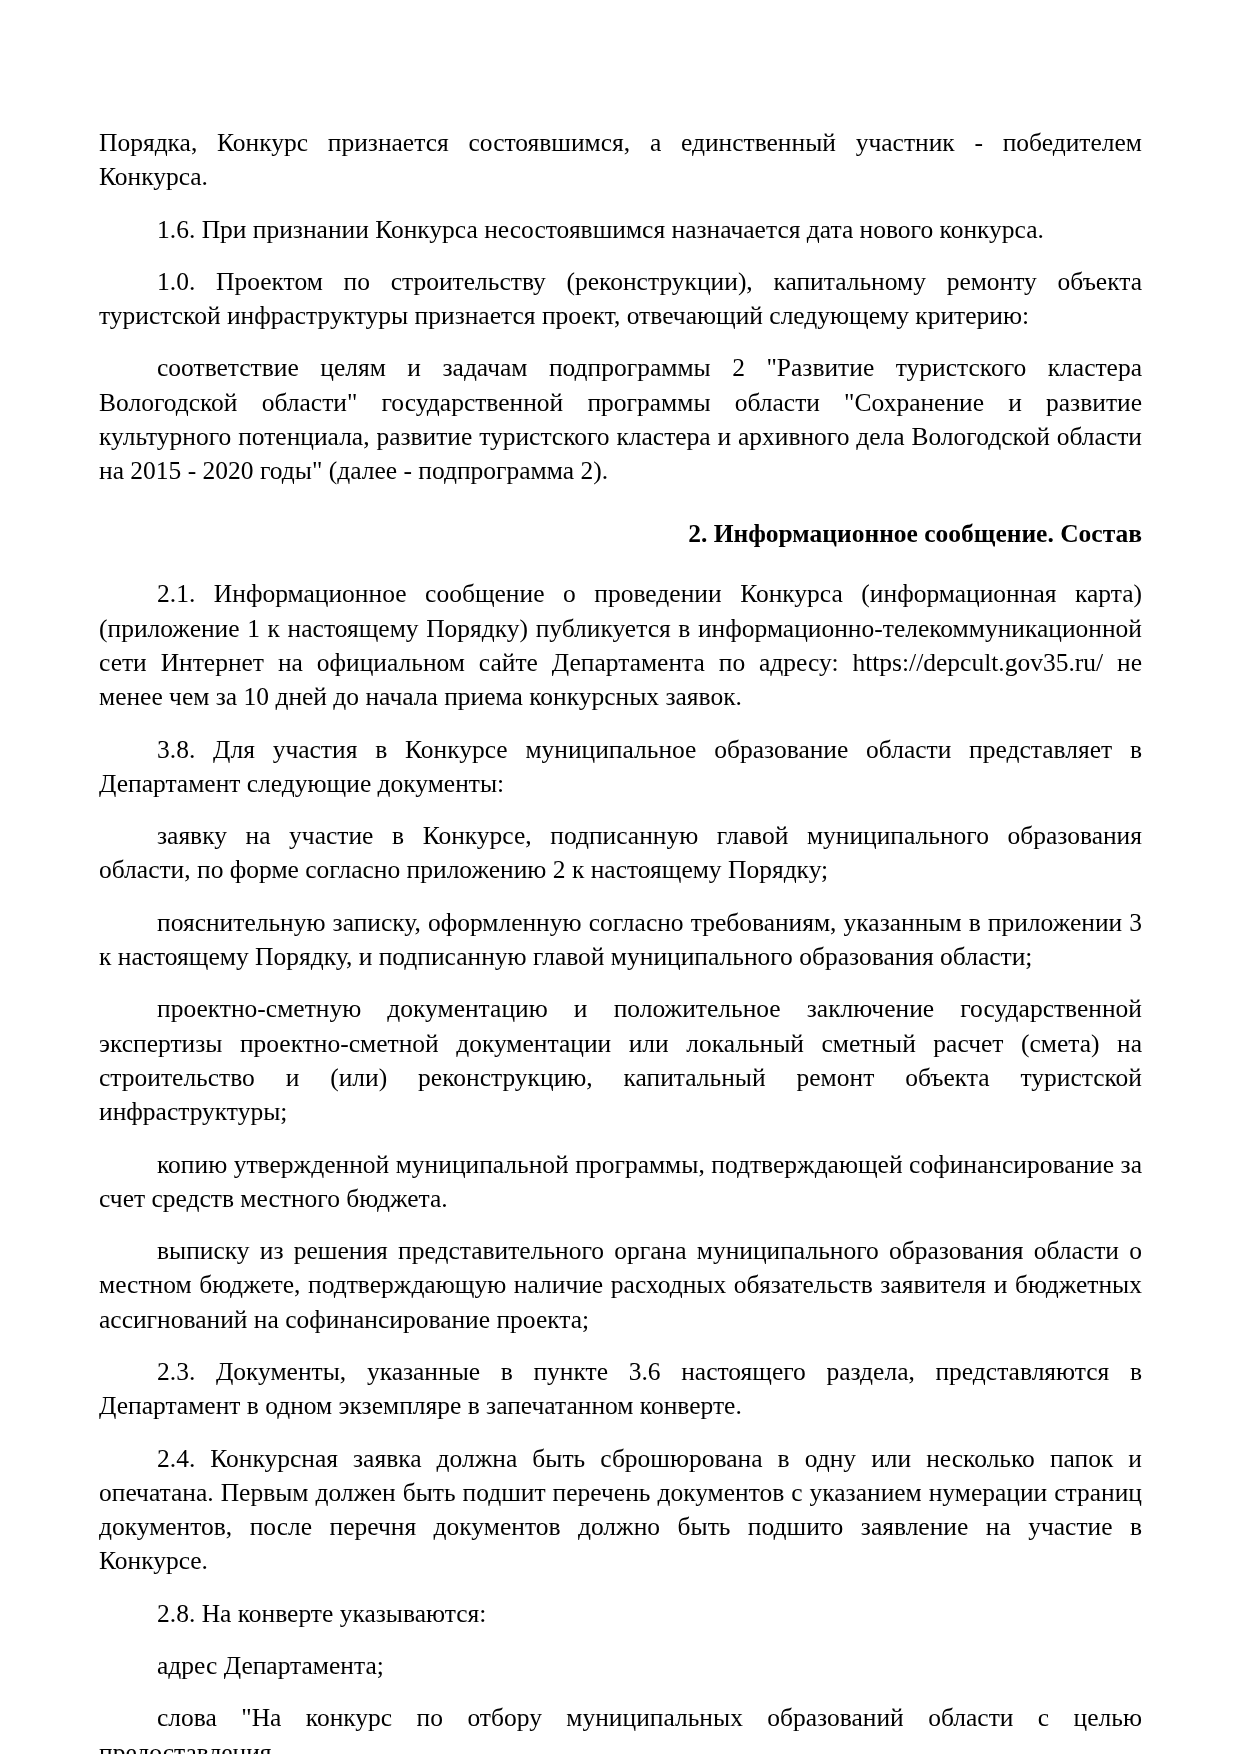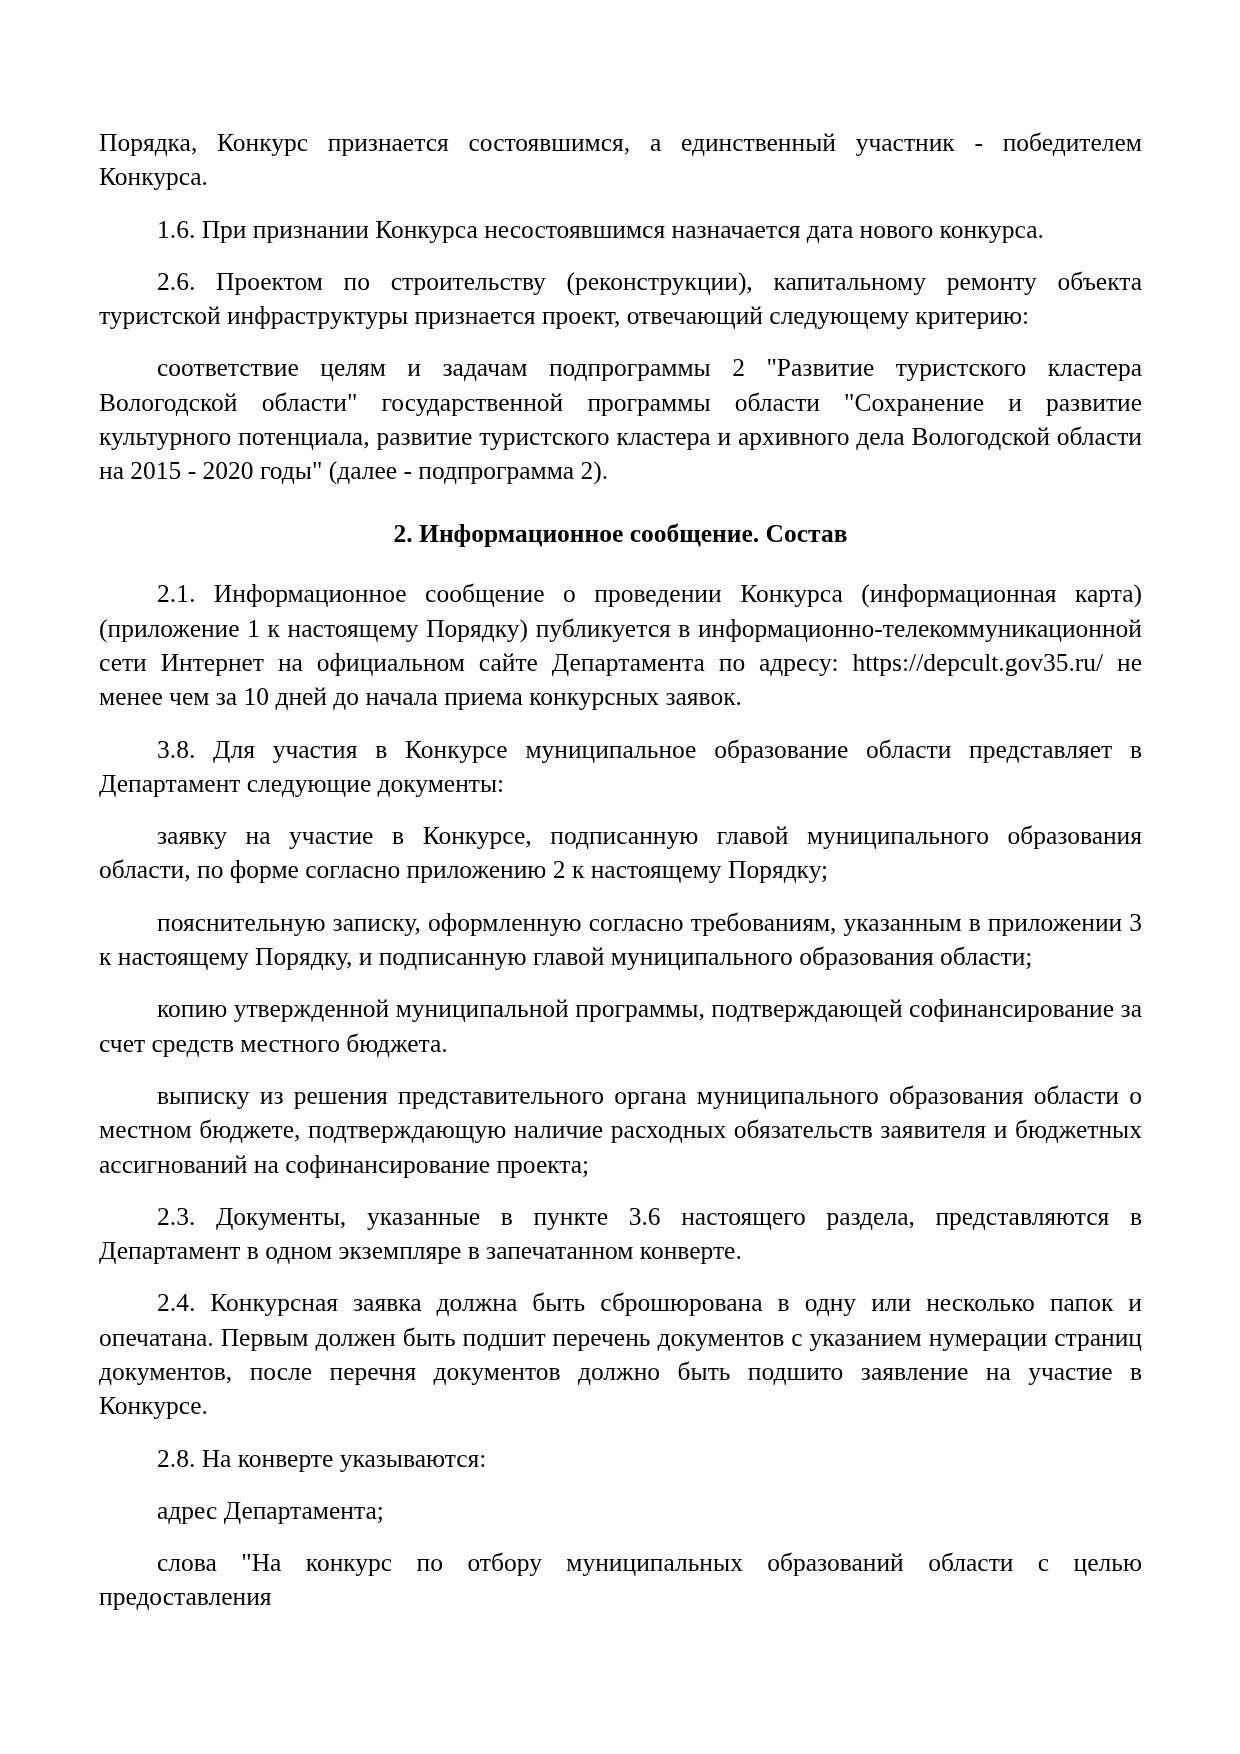--- a/index.html
+++ b/index.html
@@ -36,21 +36,21 @@
     -webkit-hyphens: none;
     hyphens: none;
   }
   .para.indent {
     text-indent: 58px;
   }
   .para.noindent {
     text-indent: 0;
   }
   .heading {
-    text-align: center;
+    text-align: right;
     font-weight: bold;
     font-size: 25.5px;
     line-height: 1.36;
     margin: 28px 0 26px 0;
     text-indent: 0;
   }
   .heading-line {
     display: block;
   }
   .last {
@@ -64,36 +64,37 @@
 </head>
 <body>
 
 <div class="page">
   <div class="content">
 
     <p class="para noindent">Порядка, Конкурс признается состоявшимся, а единственный участник - победителем Конкурса.</p>
 
     <p class="para indent">1.6. При признании Конкурса несостоявшимся назначается дата нового конкурса.</p>
 
-    <p class="para indent">2.6. Проектом по строительству (реконструкции), капитальному ремонту объекта туристской инфраструктуры признается проект, отвечающий следующему критерию:</p>
+    <p class="para indent">1.0. Проектом по строительству (реконструкции), капитальному ремонту объекта туристской инфраструктуры признается проект, отвечающий следующему критерию:</p>
 
     <p class="para indent">соответствие целям и задачам подпрограммы 2 "Развитие туристского кластера Вологодской области" государственной программы области "Сохранение и развитие культурного потенциала, развитие туристского кластера и архивного дела Вологодской области на 2015 - 2020 годы" (далее - подпрограмма 2).</p>
 
     <div class="heading">
       <span class="heading-line">2. Информационное сообщение. Состав</span>
     </div>
 
     <p class="para indent">2.1. Информационное сообщение о проведении Конкурса (информационная карта) (приложение 1 к настоящему Порядку) публикуется в информационно-телекоммуникационной сети Интернет на официальном сайте Департамента по адресу: https://depcult.gov35.ru/ не менее чем за 10 дней до начала приема конкурсных заявок.</p>
 
     <p class="para indent">3.8. Для участия в Конкурсе муниципальное образование области представляет в Департамент следующие документы:</p>
 
     <p class="para indent">заявку на участие в Конкурсе, подписанную главой муниципального образования области, по форме согласно приложению 2 к настоящему Порядку;</p>
 
     <p class="para indent">пояснительную записку, оформленную согласно требованиям, указанным в приложении 3 к настоящему Порядку, и подписанную главой муниципального образования области;</p>
 
+    <p class="para indent">проектно-сметную документацию и положительное заключение государственной экспертизы проектно-сметной документации или локальный сметный расчет (смета) на строительство и (или) реконструкцию, капитальный ремонт объекта туристской инфраструктуры;</p>
 
     <p class="para indent">копию утвержденной муниципальной программы, подтверждающей софинансирование за счет средств местного бюджета.</p>
 
     <p class="para indent">выписку из решения представительного органа муниципального образования области о местном бюджете, подтверждающую наличие расходных обязательств заявителя и бюджетных ассигнований на софинансирование проекта;</p>
 
     <p class="para indent">2.3. Документы, указанные в пункте 3.6 настоящего раздела, представляются в Департамент в одном экземпляре в запечатанном конверте.</p>
 
     <p class="para indent">2.4. Конкурсная заявка должна быть сброшюрована в одну или несколько папок и опечатана. Первым должен быть подшит перечень документов с указанием нумерации страниц документов, после перечня документов должно быть подшито заявление на участие в Конкурсе.</p>
 
     <p class="para indent">2.8. На конверте указываются:</p>

